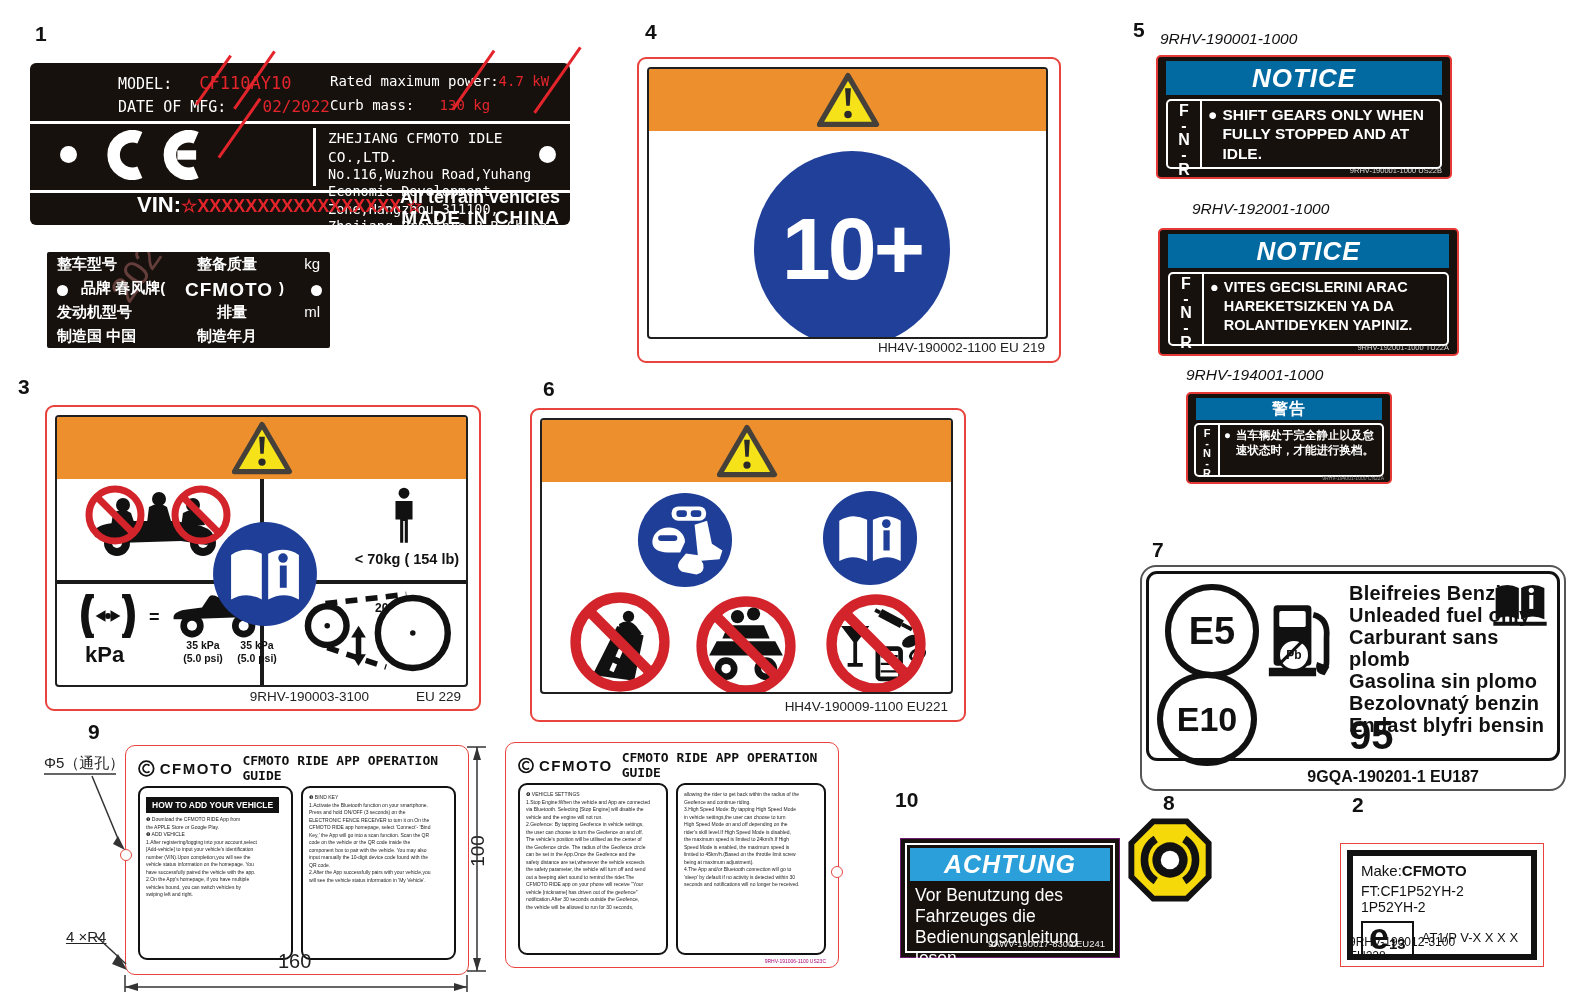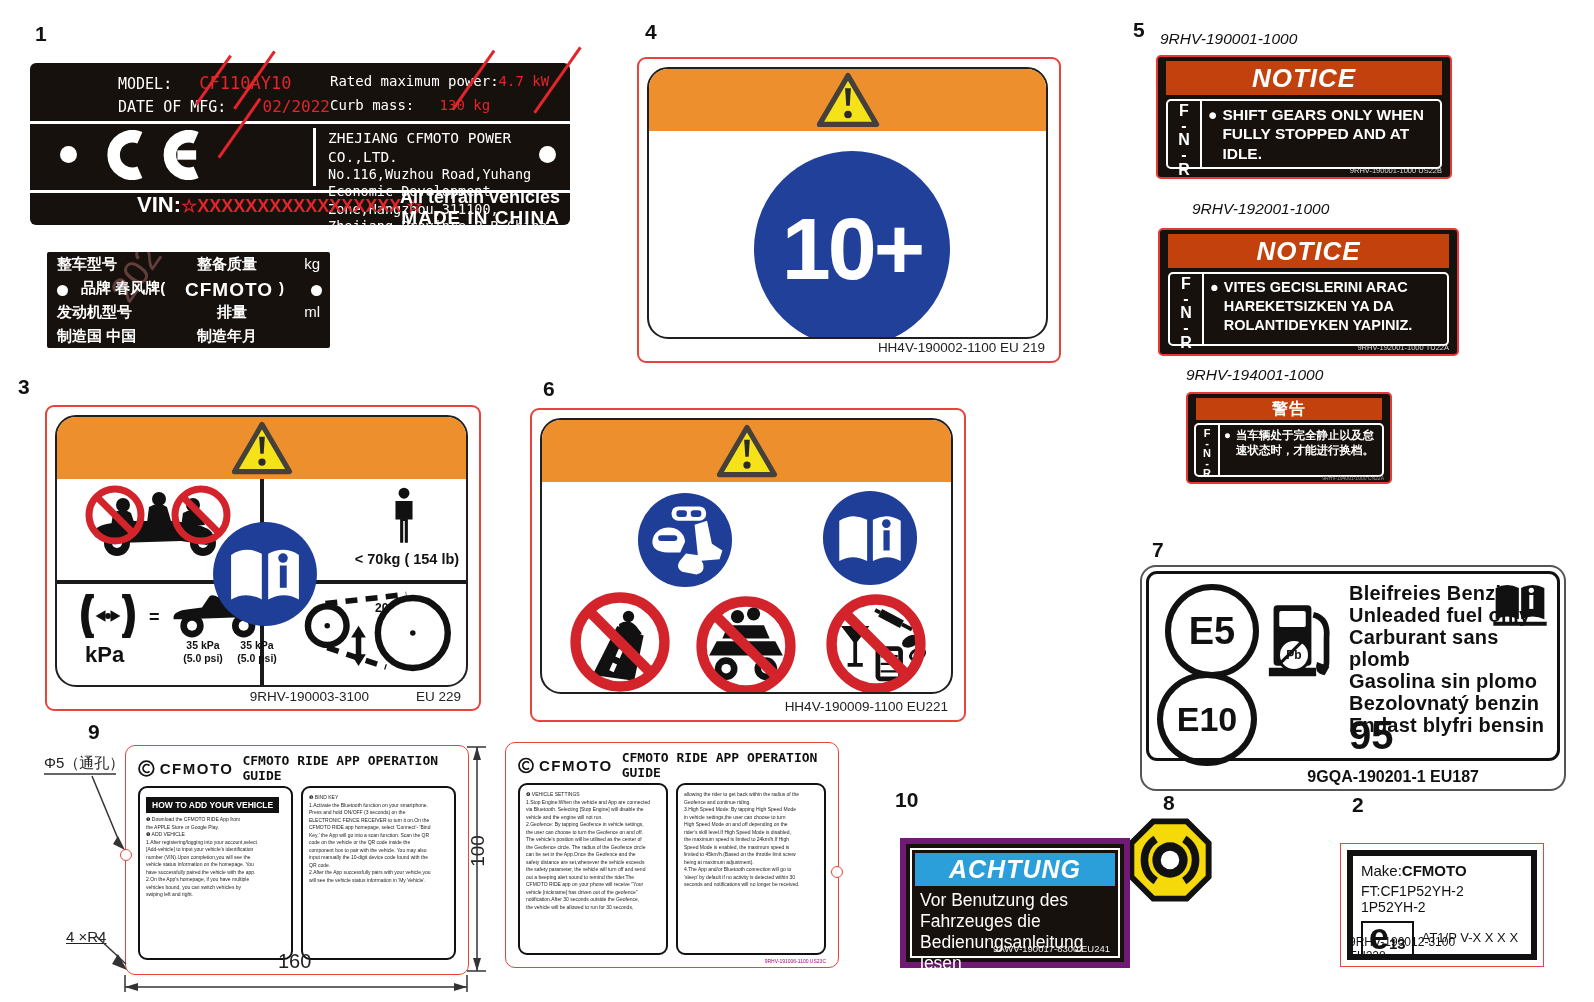--- a/index.html
+++ b/index.html
@@ -27,48 +27,48 @@
   .p1vin{position:absolute;left:107px;top:2px;font-size:22px;font-weight:700;}
   .p1vinv{font-size:18px;font-weight:700;}
   .p1atv{position:absolute;right:10px;top:-2px;text-align:right;font-weight:700;line-height:1.1;}
   .cnplate{left:47px;top:252px;width:283px;height:96px;background:#17110d;color:#fff;border-radius:2px;overflow:hidden;}
   .cnrow{position:absolute;left:0;right:0;height:24px;font-size:15px;font-weight:700;}
   .cnwm{position:absolute;left:55px;top:-8px;font-size:36px;color:rgba(215,130,130,.4);transform:rotate(-55deg);font-weight:400;}
   .cndot{position:absolute;width:11px;height:11px;border-radius:50%;background:#fff;}
 
   
   .redcard{position:absolute;border:2px solid #e8433c;border-radius:9px;background:#fff;}
-  .innerblk{position:absolute;left:8px;top:8px;right:11px;border:2.5px solid #1f1f1f;border-radius:21px;overflow:hidden;background:#fff;}
+  .innerblk{position:absolute;left:8px;top:8px;right:11px;border:2.5px solid #1f1f1f;border-radius:4px;overflow:hidden;background:#fff;}
   .oband{height:62px;background:#ee8f2e;display:flex;align-items:center;justify-content:center;}
   .codeline{position:absolute;font-size:13.5px;color:#222;}
 
   
   .notice{position:absolute;background:#17110d;border:2px solid #e53935;border-radius:5px;}
-  .nban{margin:4px 8px 0;background:#c2410c;color:#fff;font-weight:700;font-style:italic;
+  .nban{margin:4px 8px 0;background:#0369a1;color:#fff;font-weight:700;font-style:italic;
         text-align:center;letter-spacing:1px;}
   .nbody{display:flex;border:2px solid #fff;border-radius:5px;margin:4px 8px 0;color:#fff;}
   .ngear{border-right:2px solid #fff;font-weight:700;text-align:center;line-height:.92;padding-top:3px;}
   .ntext{flex:1;display:flex;gap:5px;font-weight:700;}
   .nsmall{position:absolute;color:#ddd;}
   .parthdr{position:absolute;font-size:15.5px;color:#111;font-style:italic;}
 
   
   .guide{position:absolute;border:1.5px solid #e8433c;border-radius:10px;background:#fff;}
   .ghead{display:flex;align-items:center;gap:5px;padding:7px 12px 3px;}
   .gbrand{font-weight:700;font-size:15px;letter-spacing:1.5px;}
   .gtitle{font-weight:700;font-size:13px;font-family:"DejaVu Sans Mono",monospace;margin-left:4px;}
   .gpanels{display:flex;gap:8px;padding:0 12px;}
   .gpanel{flex:1;border:2px solid #111;border-radius:9px;padding:6px 6px;position:relative;}
   .gban{display:inline-block;background:#111;color:#fff;font-size:8.5px;font-weight:700;padding:3px 6px;margin-bottom:3px;}
   .gtxt{font-size:5px;line-height:1.5;color:#222;}
   .hole{position:absolute;width:10px;height:10px;border:1.5px solid #e0483f;border-radius:50%;background:#fff;}
   .dimtxt{position:absolute;font-size:15px;color:#222;}
 
   
-  .a10{left:900px;top:838px;width:218px;height:118px;background:#17110d;border:6px solid #701a75;}
+  .a10{left:900px;top:838px;width:218px;height:118px;background:#17110d;border:1px solid #701a75;}
   .a10in{position:absolute;left:4px;top:4px;right:4px;bottom:4px;border:2px solid #fff;}
   .a10ban{margin:3px;height:33px;background:#2b9fd9;color:#fff;font-style:italic;font-weight:700;
           font-size:25px;display:flex;align-items:center;justify-content:center;letter-spacing:1px;}
   .a10txt{color:#fff;font-size:17.5px;line-height:1.2;padding:1px 8px;}
   .a10small{position:absolute;bottom:2px;right:8px;color:#eee;font-size:9.5px;}
 
   
   .a2{left:1340px;top:843px;width:202px;height:122px;border:1.5px solid #e8433c;background:#fff;}
   .a2in{position:absolute;left:6px;top:6px;right:6px;height:86px;border:6px solid #111;background:#fff;padding:6px 8px;}
   .a2foot{position:absolute;left:8px;right:6px;bottom:3px;display:flex;justify-content:space-between;font-size:12px;flex-direction:column;}
@@ -122,21 +122,21 @@
     <div class="p1r2">
       <div class="p1dot" style="left:30px;top:22px"></div>
       <div class="p1dot" style="right:14px;top:22px"></div>
       <svg class="abs" style="left:68px;top:6px" width="190" height="50" viewBox="0 0 120 32">
         <path d="M26 5 A12 12 0 1 0 26 27" stroke="#fff" stroke-width="8" fill="none"></path>
         <path d="M62 5 A12 12 0 1 0 62 27" stroke="#fff" stroke-width="8" fill="none"></path>
         <rect x="50" y="13" width="12" height="6" fill="#fff"></rect>
       </svg>
       <div class="p1sep"></div>
       <div class="p1co mono">
-        <div style="font-size:14.5px">ZHEJIANG CFMOTO POWER CO.,LTD.</div>
+        <div style="font-size:14.5px">ZHEJIANG CFMOTO IDLE CO.,LTD.</div>
         <div class="pre">No.116,Wuzhou Road,Yuhang Economic Development
 Zone,Hangzhou,311100, Zhejiang Province,P.R.China</div>
       </div>
     </div>
     <div class="p1r3">
       <div class="p1vin">
         <span>VIN:</span><span class="red p1vinv">☆XXXXXXXXXXXXXXXXX ☆</span>
       </div>
       <div class="p1atv">
         <div style="font-size:18px">All terrain vehicles</div>

